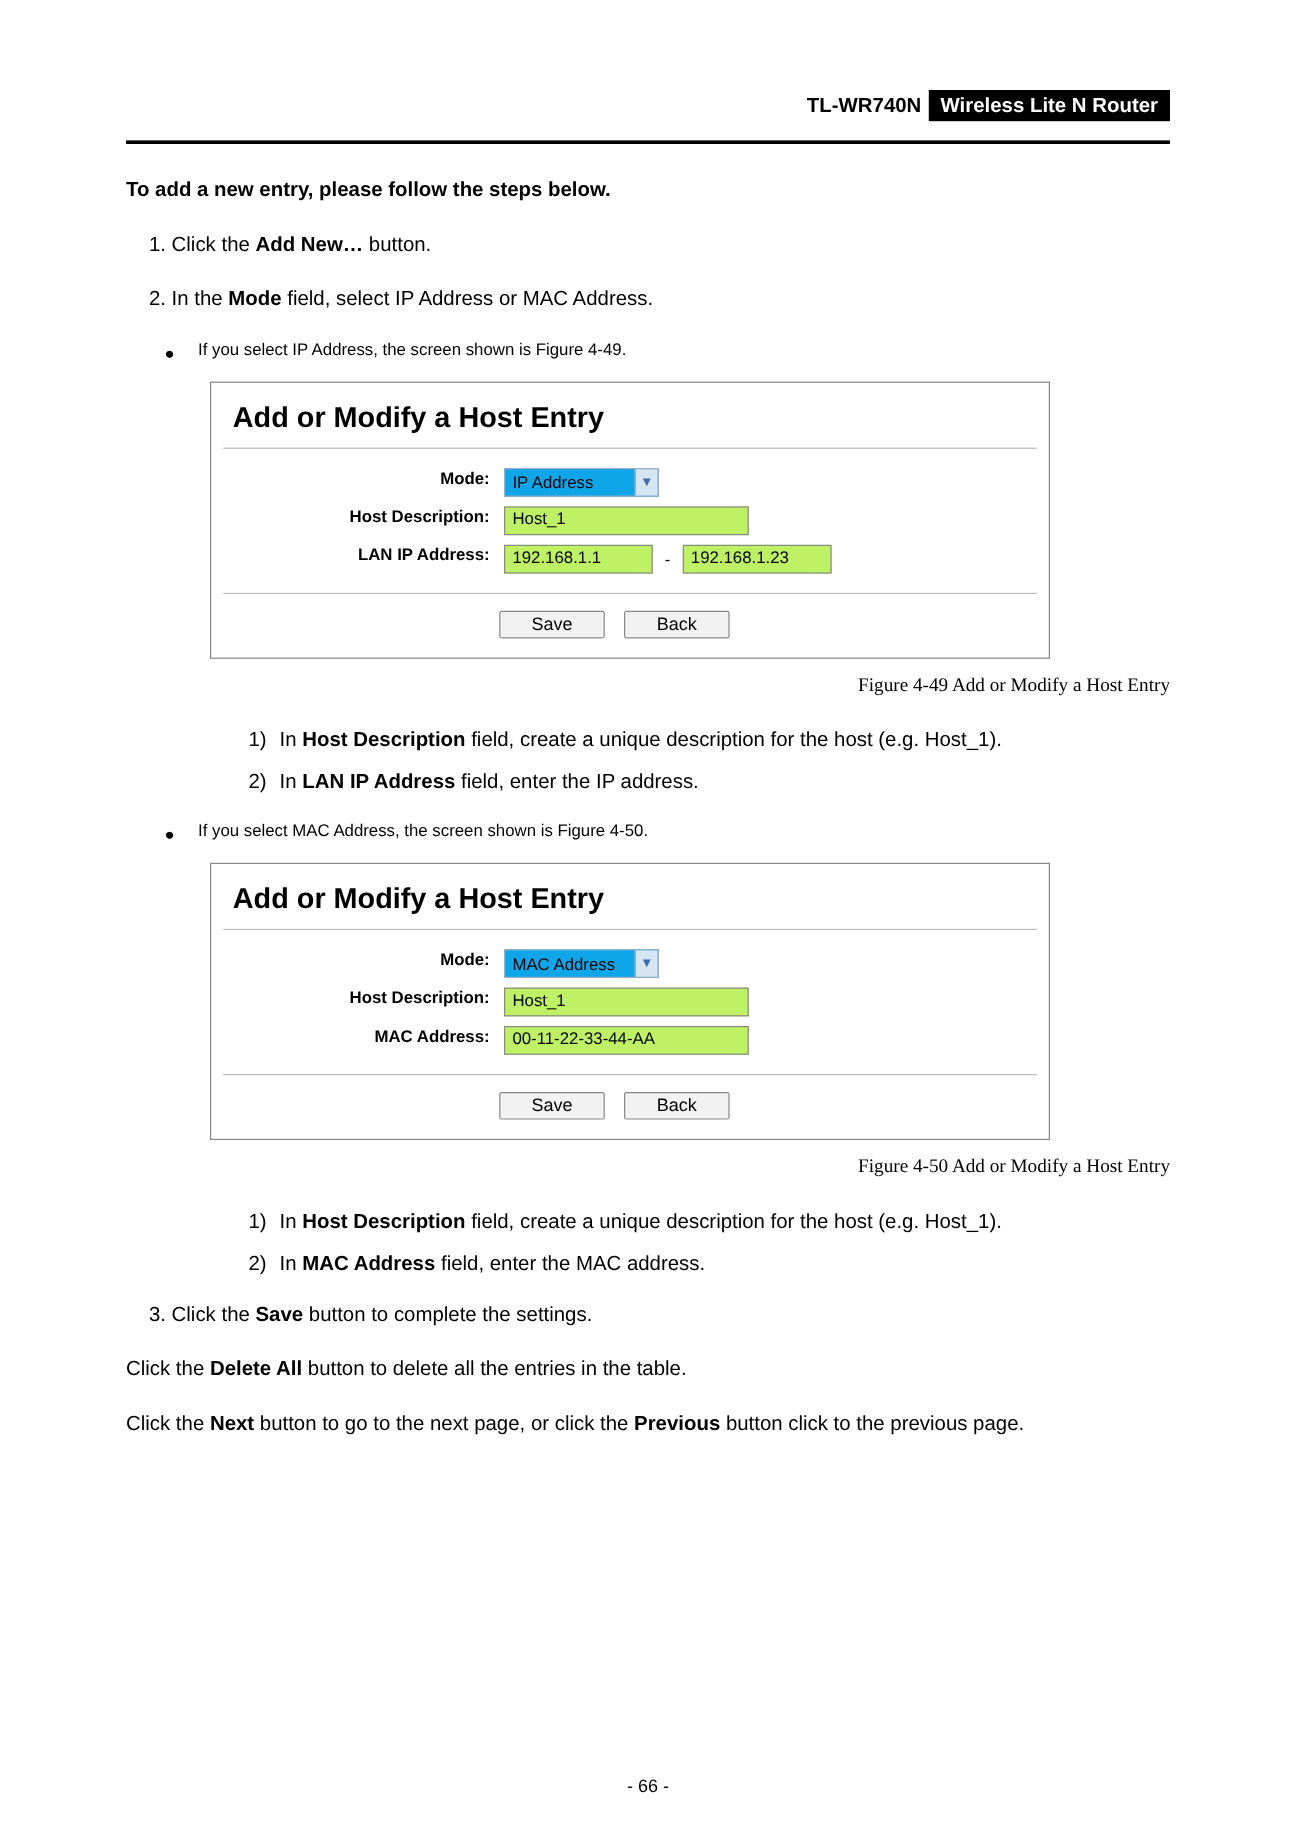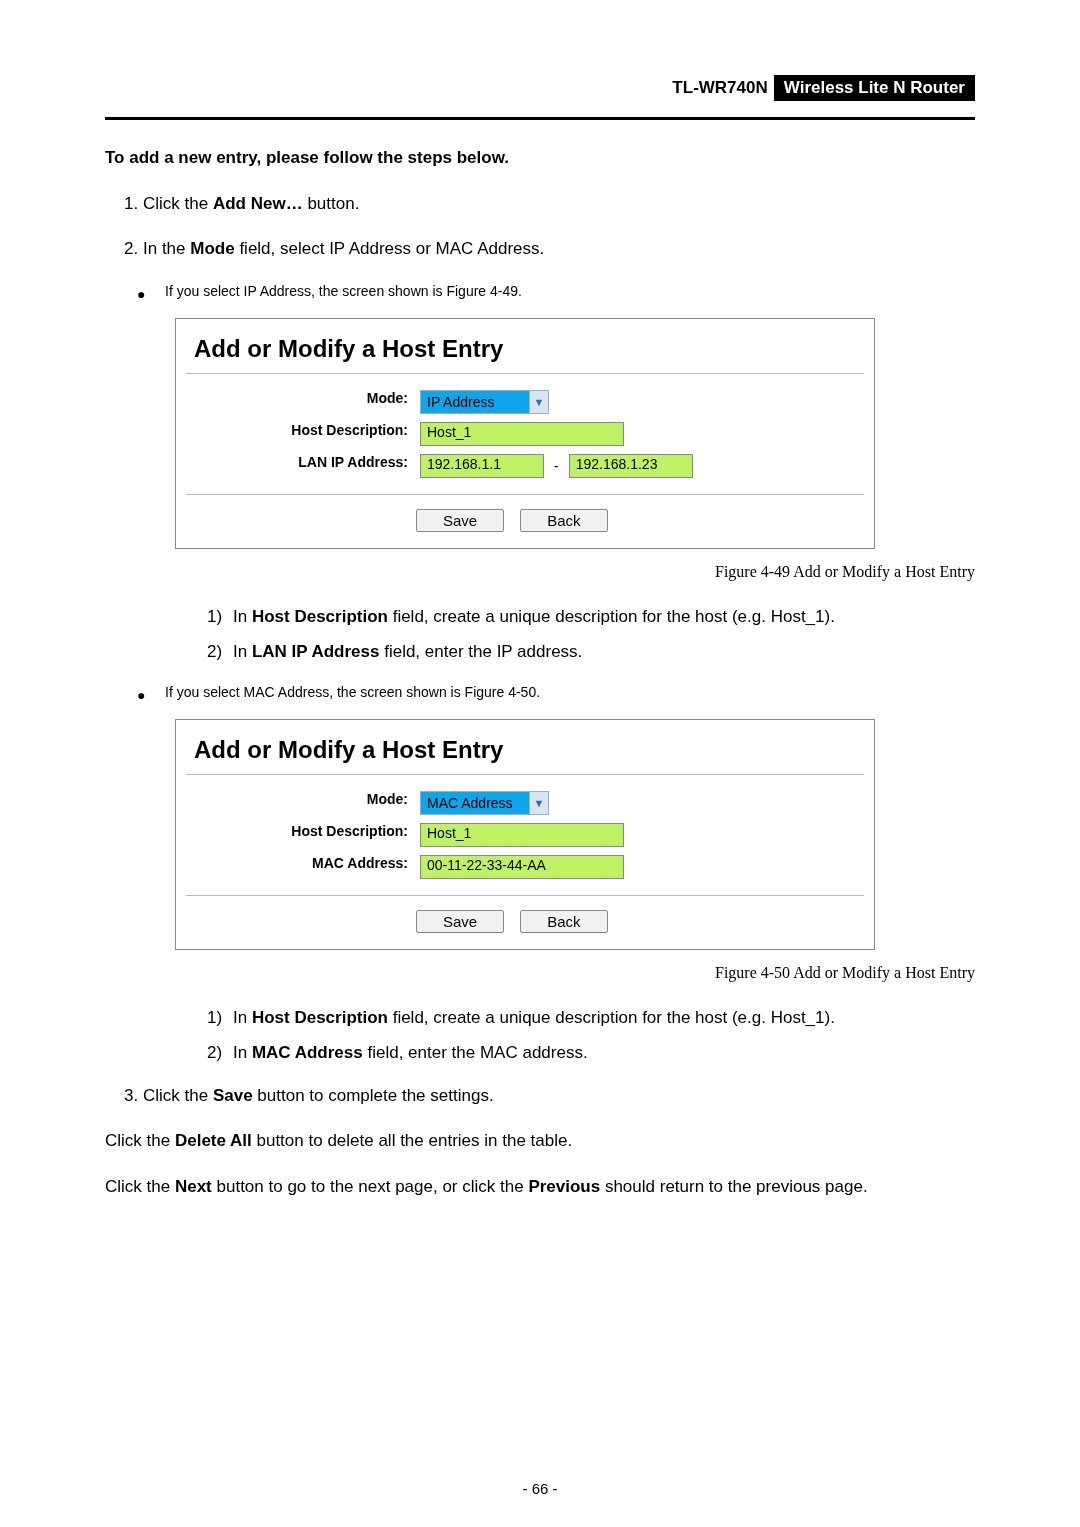--- a/index.html
+++ b/index.html
@@ -308,19 +308,19 @@
     <li>
       <span>Click the </span><span class="b">Save</span><span> button to complete the settings.</span>
     </li>
   </ol>
 
   <p class="para">
     <span>Click the </span><span class="b">Delete All</span><span> button to delete all the entries in the table.</span>
   </p>
 
   <p class="para justify">
-    <span>Click the </span><span class="b">Next</span><span> button to go to the next page, or click the </span><span class="b">Previous</span><span> should return to the previous page.</span>
+    <span>Click the </span><span class="b">Next</span><span> button to go to the next page, or click the </span><span class="b">Previous</span><span> button click to the previous page.</span>
   </p>
 
 
 
   <div class="page-number">- 66 -</div>
 </div>
 
 </body></html>

